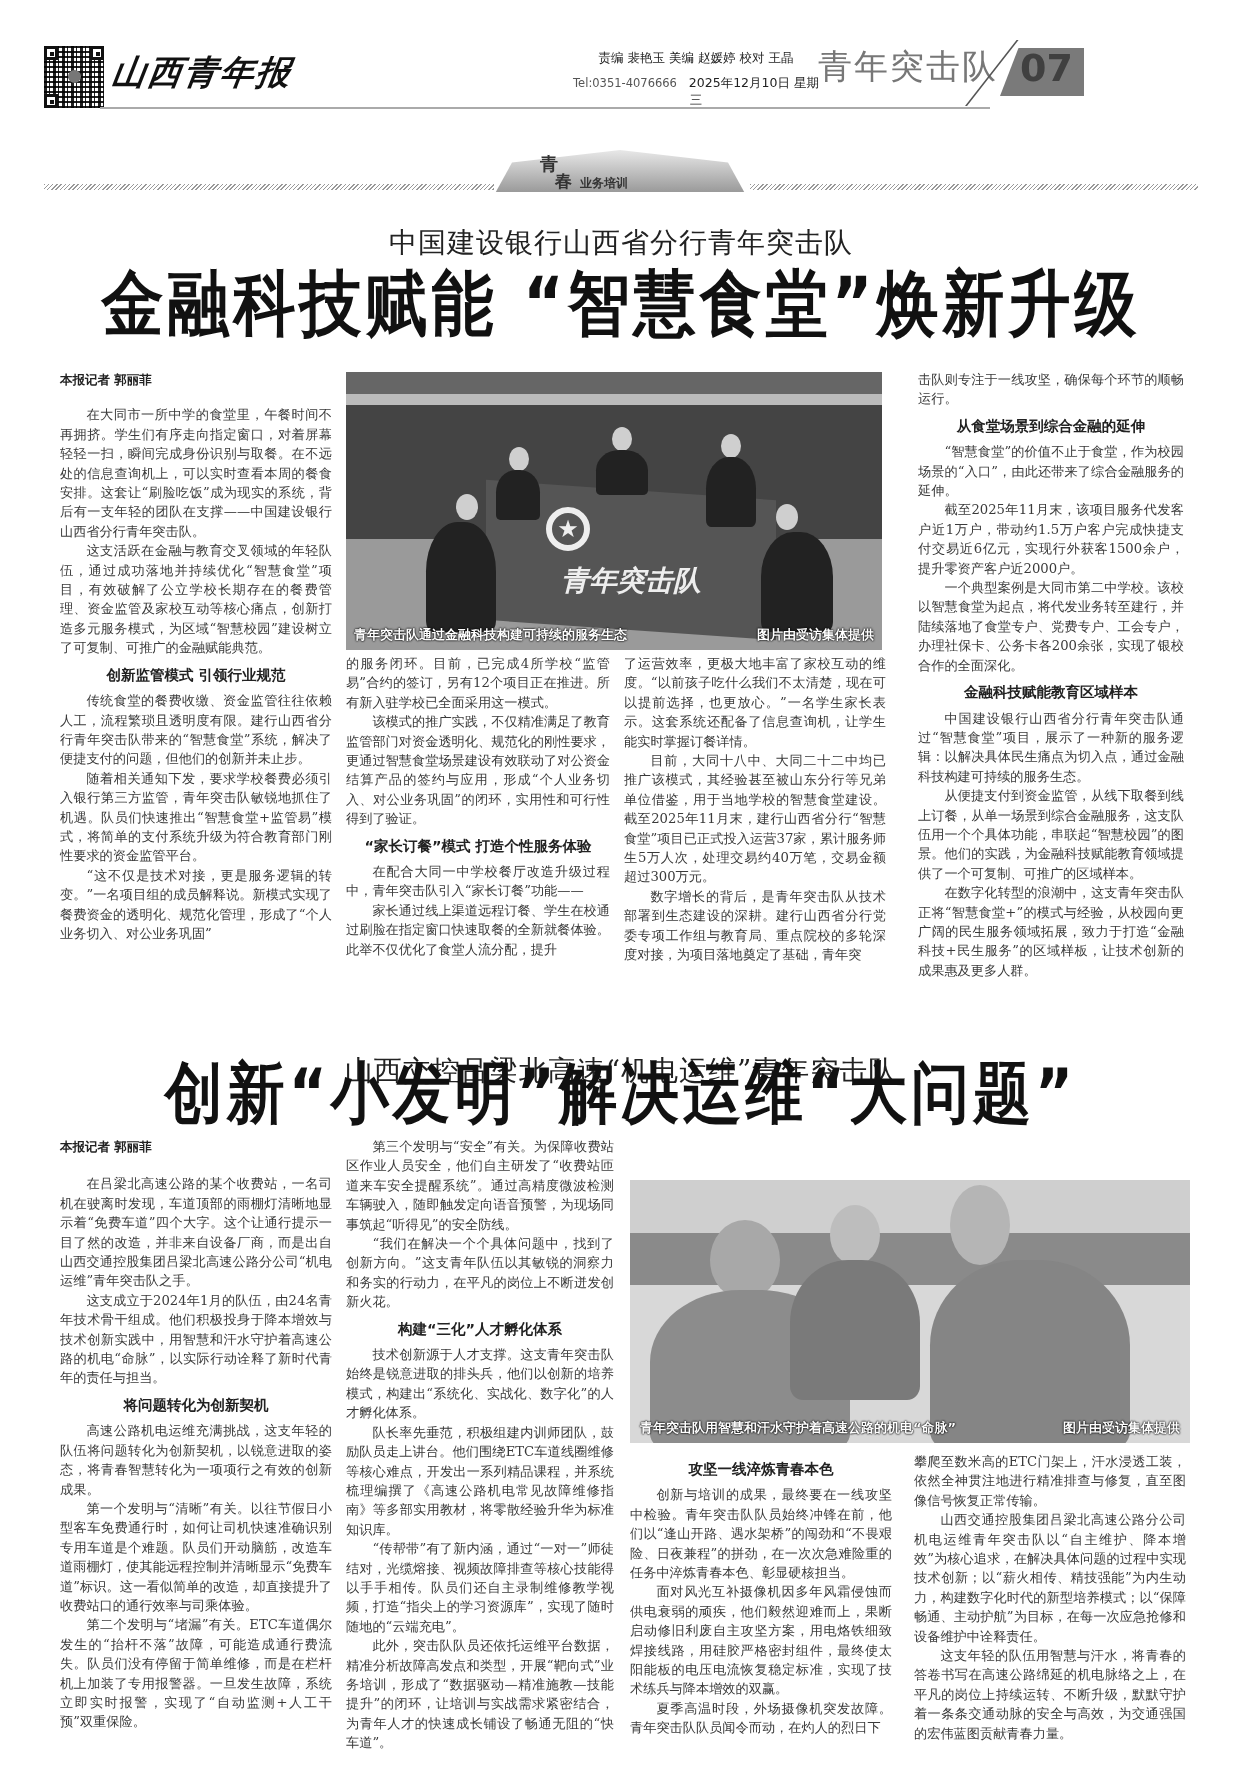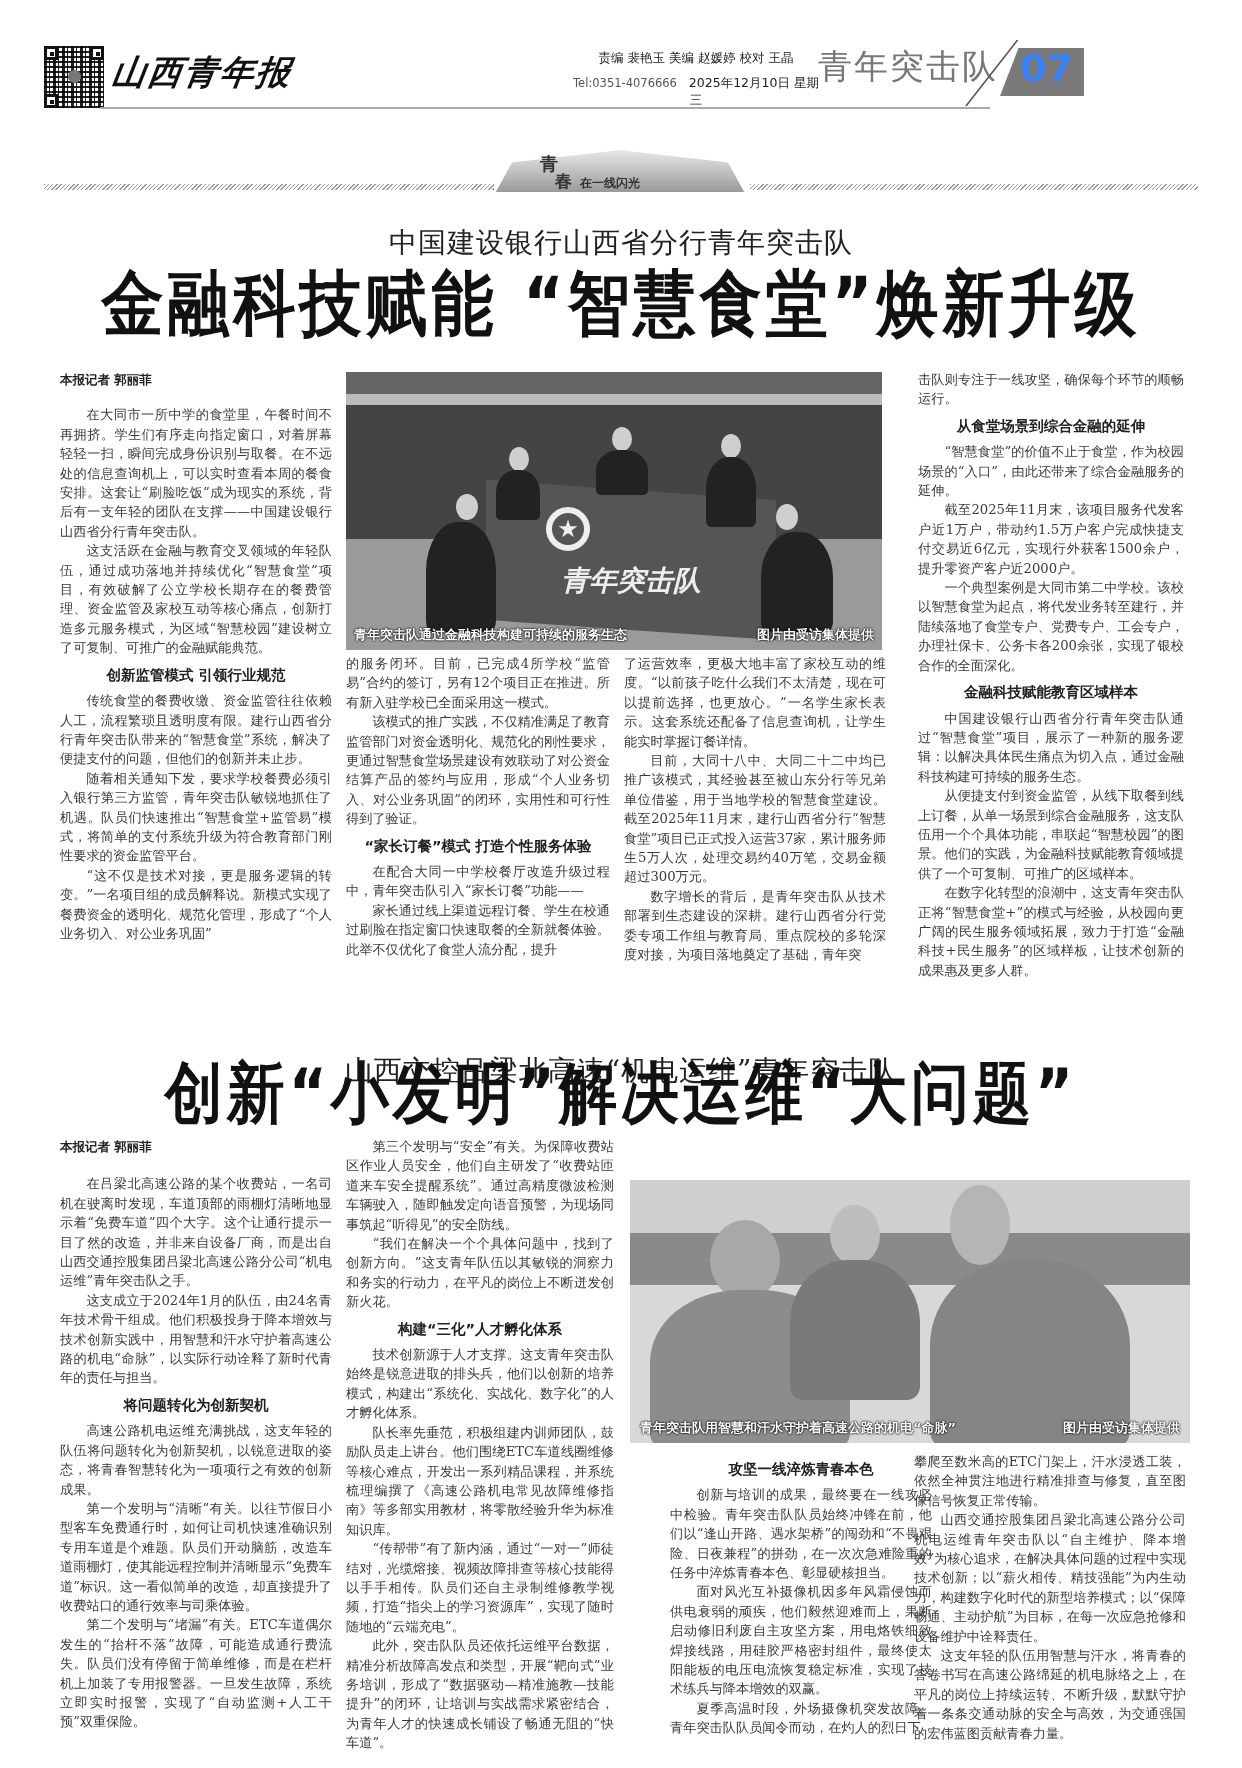--- a/index.html
+++ b/index.html
@@ -14,21 +14,21 @@
 .qr .corner::after{content:"";position:absolute;left:3px;top:3px;width:4px;height:4px;background:#111;}
 .qr .dot{position:absolute;left:24px;top:24px;width:13px;height:13px;border-radius:50%;background:#777;}
 .logo{left:112px;top:50px;font-family:"DejaVu Serif",serif;font-style:italic;font-size:34px;font-weight:bold;letter-spacing:2px;color:#111;transform:skewX(-8deg);}
 .mast-line{left:100px;top:107px;width:890px;height:2px;background:#aaa;}
 .credits{left:572px;top:50px;font-family:"DejaVu Sans",sans-serif;font-size:12.5px;color:#222;text-align:center;width:248px;}
 .credits .row2{margin-top:8px;}
 .credits .tel{color:#555;font-size:11.5px;}
 .section-title{left:818px;top:44px;font-family:"DejaVu Serif",serif;font-size:34px;color:#777;letter-spacing:2px;}
 .slash{left:965px;top:40px;width:2px;height:66px;background:#555;transform:skewX(-38deg);transform-origin:bottom;}
 .page-box{left:1000px;top:48px;width:84px;height:48px;background:#7a7a7a;clip-path:polygon(22% 0,100% 0,100% 100%,0 100%);}
-.page-num{left:1020px;top:46px;font-family:"DejaVu Sans",sans-serif;font-weight:bold;font-size:38px;color:#3b82f6;}
+.page-num{left:1020px;top:46px;font-family:"DejaVu Sans",sans-serif;font-weight:bold;font-size:38px;color:#404040;}
 
 .hatch{top:184px;height:6px;background:repeating-linear-gradient(135deg,#999 0 1px,#fff 1px 3px);}
 .banner{left:485px;top:150px;width:270px;height:42px;background:linear-gradient(180deg,#e8e8e8,#9a9a9a);border-radius:40px 40px 0 0;clip-path:polygon(4% 100%,10% 30%,50% 0,90% 30%,96% 100%);}
 .banner-t1{left:540px;top:152px;font-family:"DejaVu Sans",sans-serif;font-weight:bold;font-size:18px;color:#333;}
 .banner-t2{left:555px;top:170px;font-family:"DejaVu Sans",sans-serif;font-weight:bold;font-size:17px;color:#333;}
 .banner-t3{left:580px;top:175px;font-family:"DejaVu Sans",sans-serif;font-weight:bold;font-size:12px;color:#333;}
 
 .kicker{left:0;width:1242px;text-align:center;font-family:"DejaVu Serif",serif;font-size:28px;color:#222;letter-spacing:1px;}
 .headline{left:0;width:1242px;text-align:center;font-family:"DejaVu Sans",sans-serif;font-weight:bold;color:#111;letter-spacing:4px;transform:scaleY(1.15);}
 
@@ -70,21 +70,21 @@
 <div class="abs section-title">青年突击队</div>
 <div class="abs slash"></div>
 <div class="abs page-box"></div>
 <div class="abs page-num">07</div>
 
 <div class="abs hatch" style="left:44px;width:450px;"></div>
 <div class="abs hatch" style="left:750px;width:448px;"></div>
 <div class="abs banner"></div>
 <div class="abs banner-t1">青</div>
 <div class="abs banner-t2">春</div>
-<div class="abs banner-t3">在一线闪光</div>
+<div class="abs banner-t3">业务培训</div>
 
 <div class="abs kicker" style="top:224px;">中国建设银行山西省分行青年突击队</div>
 <div class="abs headline" style="top:262px;font-size:62px;">金融科技赋能 “智慧食堂”焕新升级</div>
 
 <div class="abs col" style="left:60px;top:370px;width:272px;">
   <div class="byline">本报记者 郭丽菲</div>
   <div style="height:16px"></div>
   <p>在大同市一所中学的食堂里，午餐时间不再拥挤。学生们有序走向指定窗口，对着屏幕轻轻一扫，瞬间完成身份识别与取餐。在不远处的信息查询机上，可以实时查看本周的餐食安排。这套让“刷脸吃饭”成为现实的系统，背后有一支年轻的团队在支撑——中国建设银行山西省分行青年突击队。</p>
   <p>这支活跃在金融与教育交叉领域的年轻队伍，通过成功落地并持续优化“智慧食堂”项目，有效破解了公立学校长期存在的餐费管理、资金监管及家校互动等核心痛点，创新打造多元服务模式，为区域“智慧校园”建设树立了可复制、可推广的金融赋能典范。</p>
   <div class="subhead">创新监管模式 引领行业规范</div>
@@ -165,21 +165,21 @@
   <div class="head" style="left:80px;top:40px;width:70px;height:80px;background:#a8a8a8;"></div>
   <div class="person" style="left:20px;top:110px;width:200px;height:160px;background:#8c8c8c;"></div>
   <div class="head" style="left:200px;top:25px;width:50px;height:60px;background:#bdbdbd;"></div>
   <div class="person" style="left:160px;top:80px;width:130px;height:140px;background:#7a7a7a;"></div>
   <div class="head" style="left:320px;top:5px;width:60px;height:80px;background:#b5b5b5;"></div>
   <div class="person" style="left:300px;top:80px;width:200px;height:190px;background:#858585;"></div>
   <div class="caption" style="left:10px;">青年突击队用智慧和汗水守护着高速公路的机电“命脉”</div>
   <div class="caption" style="right:10px;">图片由受访集体提供</div>
 </div>
 
-<div class="abs col" style="left:630px;top:1452px;width:262px;margin-left:40px;">
+<div class="abs col" style="left:630px;top:1452px;width:262px;">
   <div class="subhead">攻坚一线淬炼青春本色</div>
   <p>创新与培训的成果，最终要在一线攻坚中检验。青年突击队队员始终冲锋在前，他们以“逢山开路、遇水架桥”的闯劲和“不畏艰险、日夜兼程”的拼劲，在一次次急难险重的任务中淬炼青春本色、彰显硬核担当。</p>
   <p>面对风光互补摄像机因多年风霜侵蚀而供电衰弱的顽疾，他们毅然迎难而上，果断启动修旧利废自主攻坚方案，用电烙铁细致焊接线路，用硅胶严格密封组件，最终使太阳能板的电压电流恢复稳定标准，实现了技术练兵与降本增效的双赢。</p>
   <p>夏季高温时段，外场摄像机突发故障。青年突击队队员闻令而动，在灼人的烈日下</p>
 </div>
 
 <div class="abs col" style="left:914px;top:1452px;width:272px;">
   <p style="text-indent:0">攀爬至数米高的ETC门架上，汗水浸透工装，依然全神贯注地进行精准排查与修复，直至图像信号恢复正常传输。</p>
   <p>山西交通控股集团吕梁北高速公路分公司机电运维青年突击队以“自主维护、降本增效”为核心追求，在解决具体问题的过程中实现技术创新；以“薪火相传、精技强能”为内生动力，构建数字化时代的新型培养模式；以“保障畅通、主动护航”为目标，在每一次应急抢修和设备维护中诠释责任。</p>
   <p>这支年轻的队伍用智慧与汗水，将青春的答卷书写在高速公路绵延的机电脉络之上，在平凡的岗位上持续运转、不断升级，默默守护着一条条交通动脉的安全与高效，为交通强国的宏伟蓝图贡献青春力量。</p>

